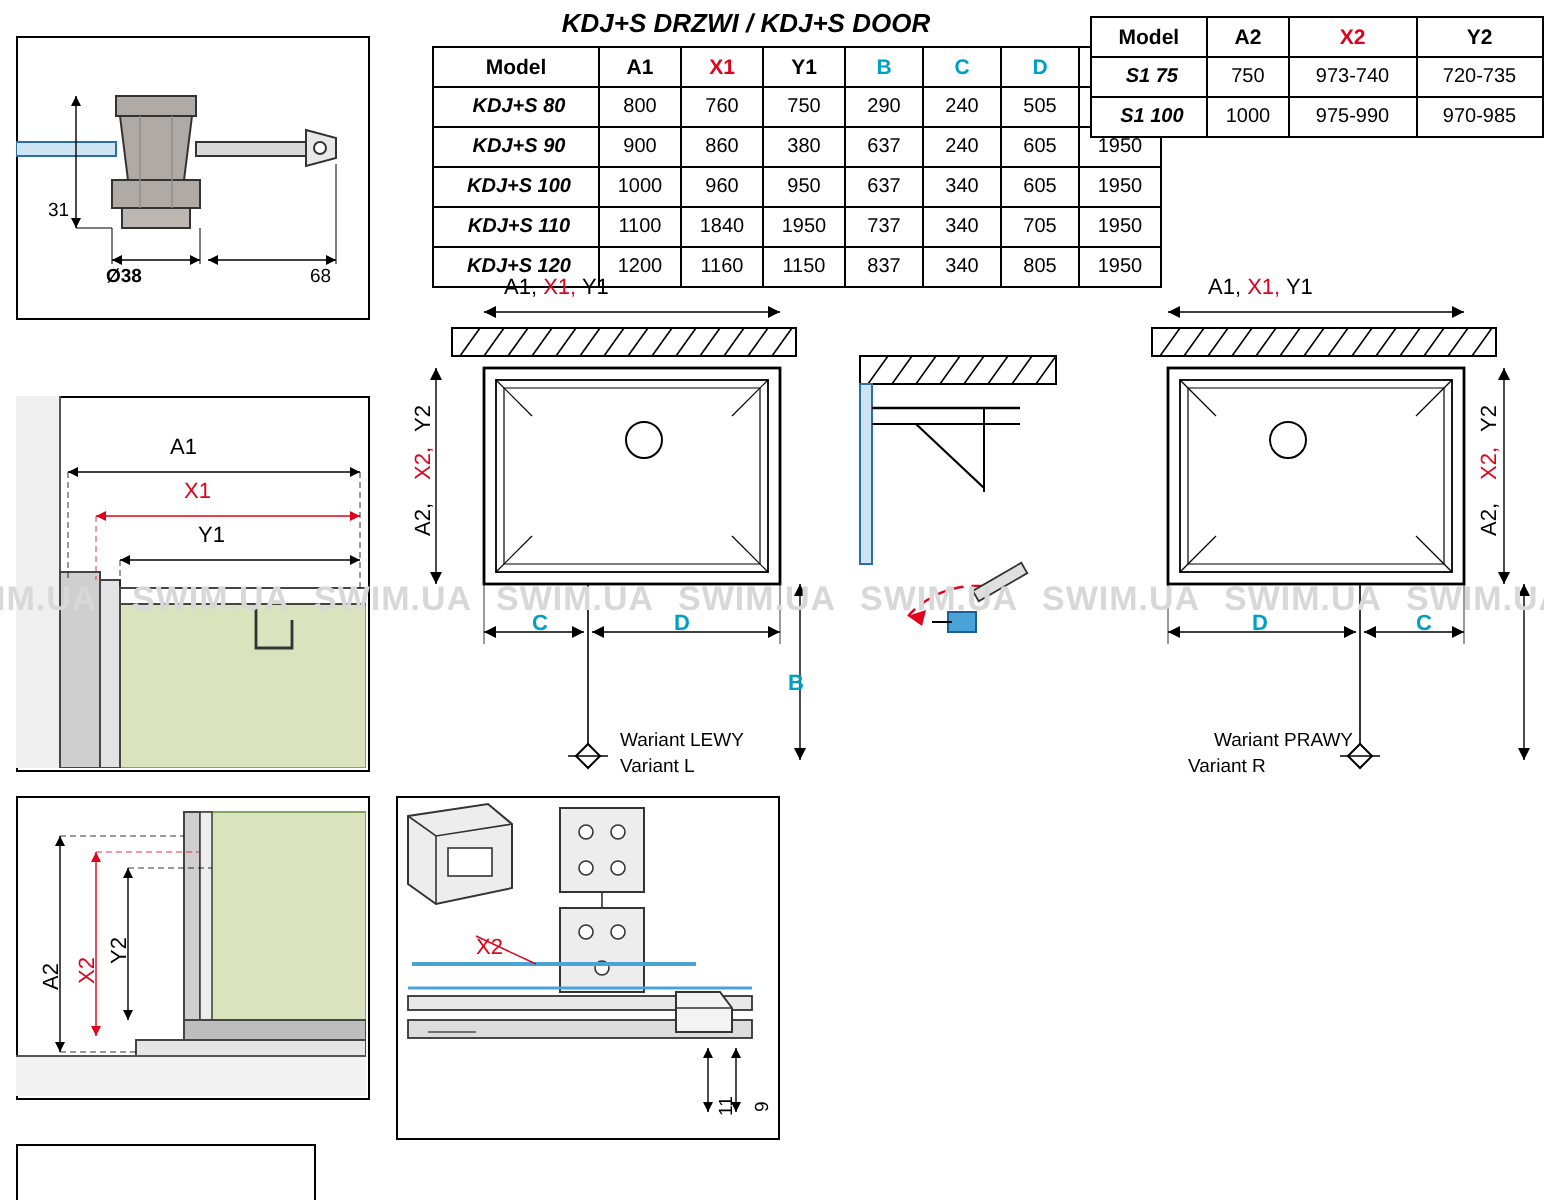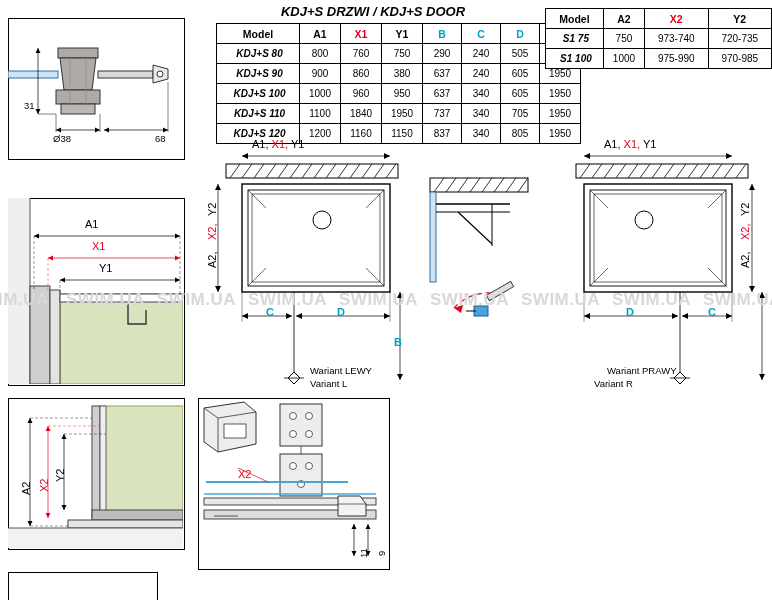--- a/index.html
+++ b/index.html
@@ -169,21 +169,21 @@
   <path d="M92,112 l-5,-2.5 l0,5 z" fill="#000"></path>
   <line x1="48" y1="96" x2="48" y2="114" stroke="#000" stroke-width=".5"></line>
   <line x1="92" y1="96" x2="92" y2="114" stroke="#000" stroke-width=".5"></line>
 
   <line x1="96" y1="112" x2="160" y2="112" stroke="#000" stroke-width=".7"></line>
   <path d="M96,112 l5,-2.5 l0,5 z" fill="#000"></path>
   <path d="M160,112 l-5,-2.5 l0,5 z" fill="#000"></path>
   <line x1="160" y1="64" x2="160" y2="114" stroke="#000" stroke-width=".5"></line>
 </svg>
 <div class="abs lbl-sm" style="left:24px;top:100px;">31</div>
-<div class="abs lbl-sm" style="left:53px;top:133px;">Ø38</div>
+<div class="abs lbl-sm" style="left:53px;top:133px;font-weight:bold;">Ø38</div>
 <div class="abs lbl-sm" style="left:155px;top:133px;">68</div>
 
 <div class="abs box" style="left:8px;top:198px;width:175px;height:186px;"></div>
 <svg class="abs" style="left:8px;top:198px;" width="175" height="186" viewBox="0 0 175 186">
 
   <rect x="0" y="0" width="22" height="186" fill="#efefef"></rect>
   <line x1="22" y1="0" x2="22" y2="186" stroke="#555" stroke-width="1"></line>
 
   <rect x="52" y="96" width="123" height="90" fill="#d9e4bf" stroke="#8aa35a" stroke-width="1"></rect>
 

